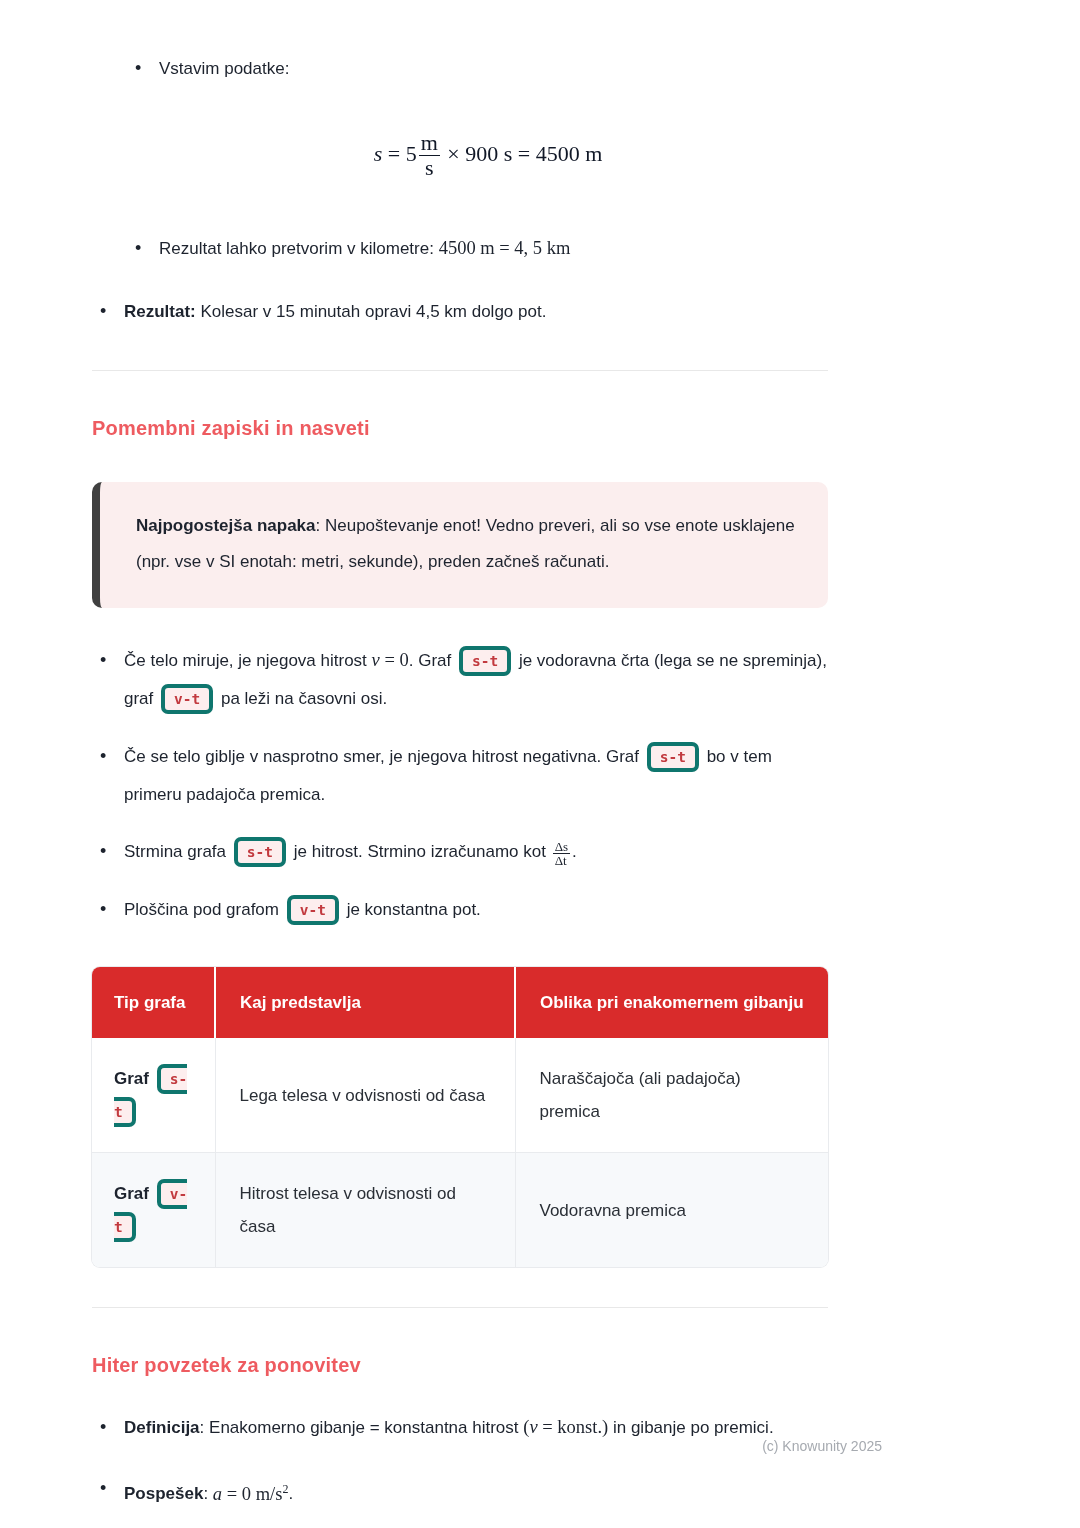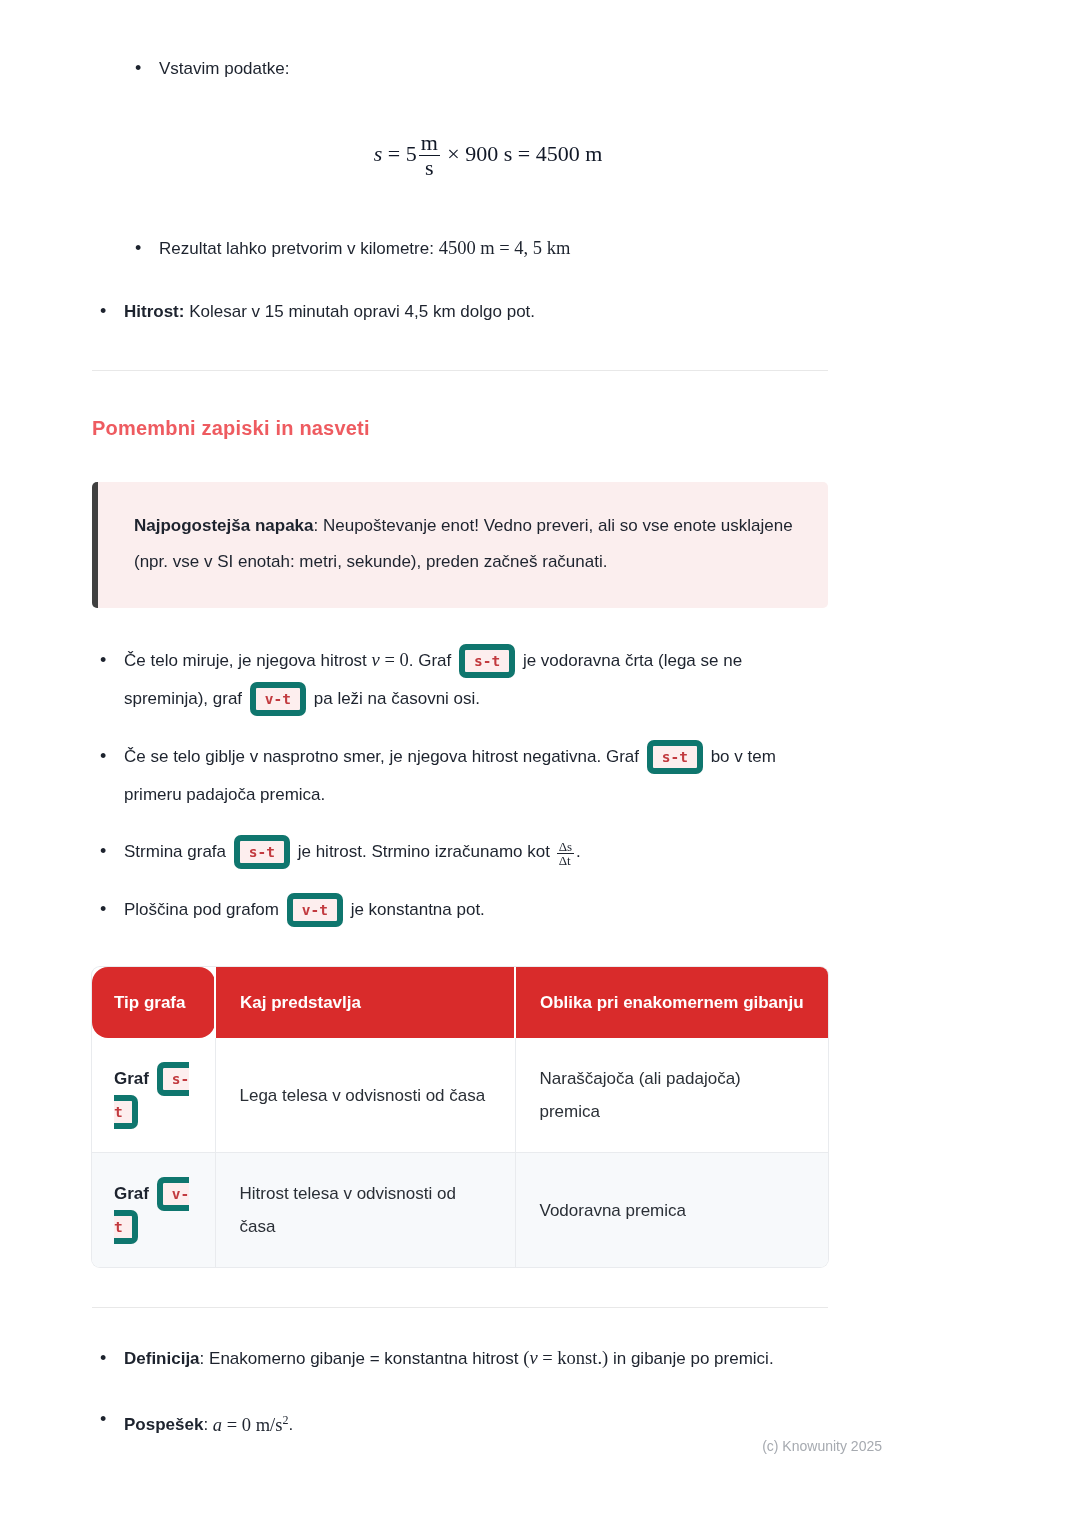--- a/index.html
+++ b/index.html
@@ -37,47 +37,47 @@
   sup { font-size:12px; }
 
   
   .divider { border:none; border-top:1px solid #e8e8e8; margin:40px 0 0 0; }
 
   
   h2.section { font-size:20px; font-weight:700; color:#ee5b60; margin-top:46px; letter-spacing:0.2px; }
 
   
   .callout {
-    margin-top:42px; background:#fbeeee; border-left:6px solid #404040;
-    border-radius:5px; padding:26px 30px 28px 36px;
+    margin-top:42px; background:#fbeeee; border-left:8px solid #404040;
+    border-radius:10px; padding:26px 30px 28px 36px;
     font-size:17px; line-height:36px; color:#1d232e;
   }
 
   
   .chip {
     font-family:"DejaVu Sans Mono", monospace; font-weight:700; font-size:14.5px;
-    color:#c23a3f; background:#fdeeee; border:6px solid #0f766e; border-radius:7px;
+    color:#c23a3f; background:#fdeeee; border:4px solid #0f766e; border-radius:7px;
     padding:3px 9px; margin:0 3px; white-space:nowrap;
   }
   td .chip { white-space:normal; line-height:30px; }
 
   
   .notes-list { margin-top:34px; }
   .notes-list li.bullet { margin:20px 0; }
 
   
   .table-wrap { margin-top:38px; border-radius:8px; overflow:hidden; box-shadow:0 0 0 1px #e9ebee; }
   table { width:736px; border-collapse:collapse; table-layout:fixed; }
   col.c1 { width:123px; } col.c2 { width:300px; } col.c3 { width:313px; }
   thead th {
     background:#d92b2b; color:#ffffff; font-weight:700; font-size:17px; line-height:33px;
     text-align:left; vertical-align:middle; padding:19px 24px;
   }
   thead th:not(:last-child) { border-right:2px solid #ffffff; }
-  thead th:first-child { padding-left:22px; padding-right:0;border-radius:16px; }
+  thead th:first-child { padding-left:22px; padding-right:0; }
   tbody td {
     font-size:17px; line-height:33px; vertical-align:middle; padding:24px 24px;
     color:#2a2f36; background:#ffffff;
   }
   tbody td:first-child { padding-left:22px; padding-right:10px; }
   tbody td:not(:last-child) { border-right:1px solid #e9ebee; }
   tbody tr + tr td { border-top:1px solid #e9ebee; }
   tbody tr.alt td { background:#f7f9fb; }
   td .graf-label { font-weight:700; color:#1d232e; }
 
@@ -116,21 +116,21 @@
     </div>
 
     <ul class="sub">
       <li class="bullet">
         <span>Rezultat lahko pretvorim v kilometre: </span><span class="math">4500 m = 4, 5 km</span>
       </li>
     </ul>
 
     <ul style="margin-top:26px;">
       <li class="bullet">
-        <b>Hitrost:</b><span> Kolesar v 15 minutah opravi 4,5 km dolgo pot.</span>
+        <b>Rezultat:</b><span> Kolesar v 15 minutah opravi 4,5 km dolgo pot.</span>
       </li>
     </ul>
 
     <hr class="divider">
 
     <h2 class="section">Pomembni zapiski in nasveti</h2>
 
     <div class="callout">
       <b>Najpogostejša napaka</b><span>: Neupoštevanje enot! Vedno preveri, ali so vse enote usklajene (npr. vse v SI enotah: metri, sekunde), preden začneš računati.</span>
     </div>
@@ -174,20 +174,21 @@
             <td><span class="graf-label">Graf </span><span class="chip">v-t</span></td>
             <td>Hitrost telesa v odvisnosti od časa</td>
             <td>Vodoravna premica</td>
           </tr>
         </tbody>
       </table>
     </div>
 
     <hr class="divider">
 
+    <h2 class="section">Hiter povzetek za ponovitev</h2>
 
     <ul class="summary-list">
       <li class="bullet">
         <b>Definicija</b><span>: Enakomerno gibanje = konstantna hitrost </span><span class="math"><span>(</span><span class="mvar">v</span><span> = konst.)</span></span><span> in gibanje po premici.</span>
       </li>
       <li class="bullet">
         <b>Pospešek</b><span>: </span><span class="math"><span class="mvar">a</span><span> = 0 m/s</span><sup>2</sup></span><span>.</span>
       </li>
 
     </ul>

